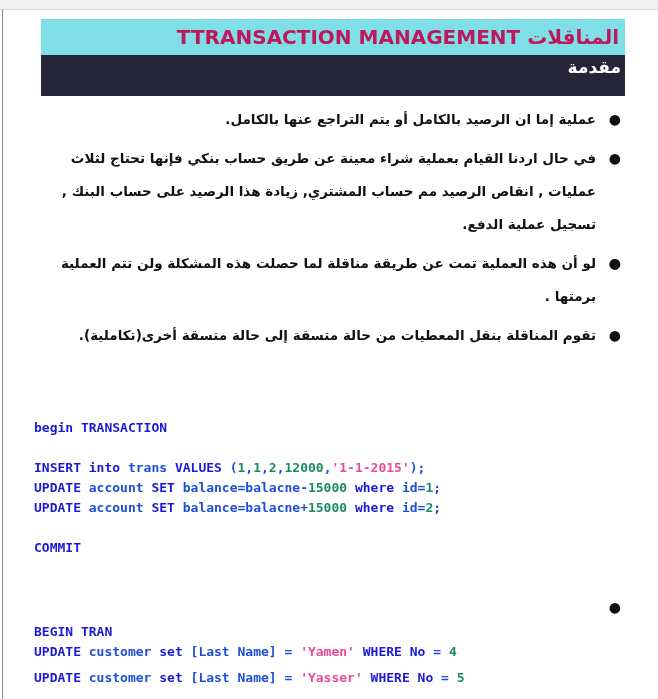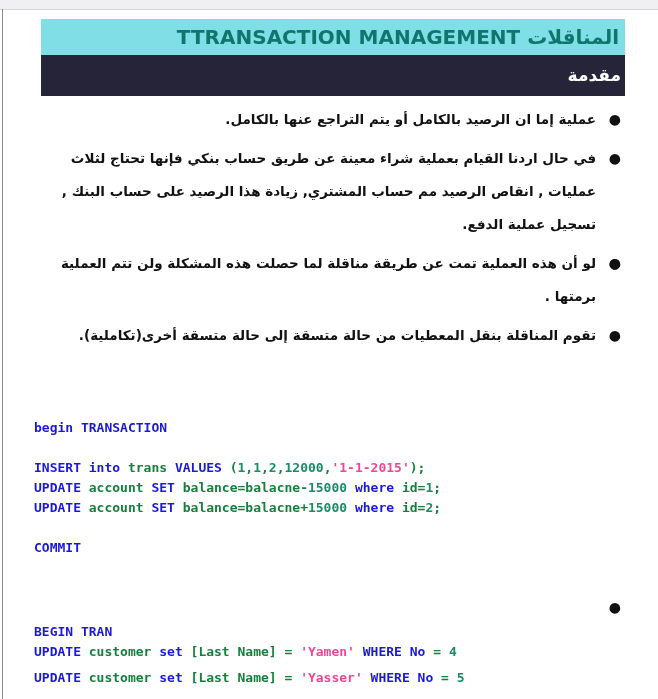--- a/index.html
+++ b/index.html
@@ -19,29 +19,29 @@
   }
   .title-band {
     position: absolute; left: 41px; top: 19px; width: 584px; height: 36px;
     background: #80dfe6;
     direction: rtl;
     display: flex; align-items: center;
     padding-right: 6px; box-sizing: border-box;
   }
   .title-text {
     font-family: "DejaVu Sans", sans-serif;
-    font-weight: bold; font-size: 20px; color: #0f766e;
+    font-weight: bold; font-size: 20px; color: #be185d;
     white-space: nowrap;
   }
   .section-band {
     position: absolute; left: 41px; top: 55px; width: 584px; height: 41px;
     background: #262439;
     direction: rtl;
     display: flex; align-items: flex-end;
-    padding-right: 4px; padding-bottom: 11px; box-sizing: border-box;
+    padding-right: 4px; padding-bottom: 19px; box-sizing: border-box;
   }
   .section-text {
     font-weight: bold; font-size: 17px; color: #ffffff;
   }
   .bullets {
     position: absolute; left: 40px; top: 103px; width: 584px;
     direction: rtl; margin: 0; padding: 0; list-style: none;
   }
   .bullet {
     position: relative;
@@ -57,21 +57,21 @@
   .code {
     position: absolute; left: 34px;
     font-family: "DejaVu Sans Mono", monospace;
     font-size: 13px; font-weight: bold;
     white-space: pre; line-height: 20px;
     color: #111;
   }
   .kw { color: #1a1ad6; }
   .num { color: #1a8a64; }
   .str { color: #ec4899; }
-  .plain { color: #15803d; }
+  .plain { color: #1d4ed8; }
   .bullet-last {
     position: absolute; left: 40px; top: 594px; width: 584px;
     direction: rtl; text-align: right;
     font-weight: bold; font-size: 13.5px; color: #111;
     padding-right: 28px; box-sizing: border-box; line-height: 26px;
   }
 </style>
 </head>
 <body>
 

